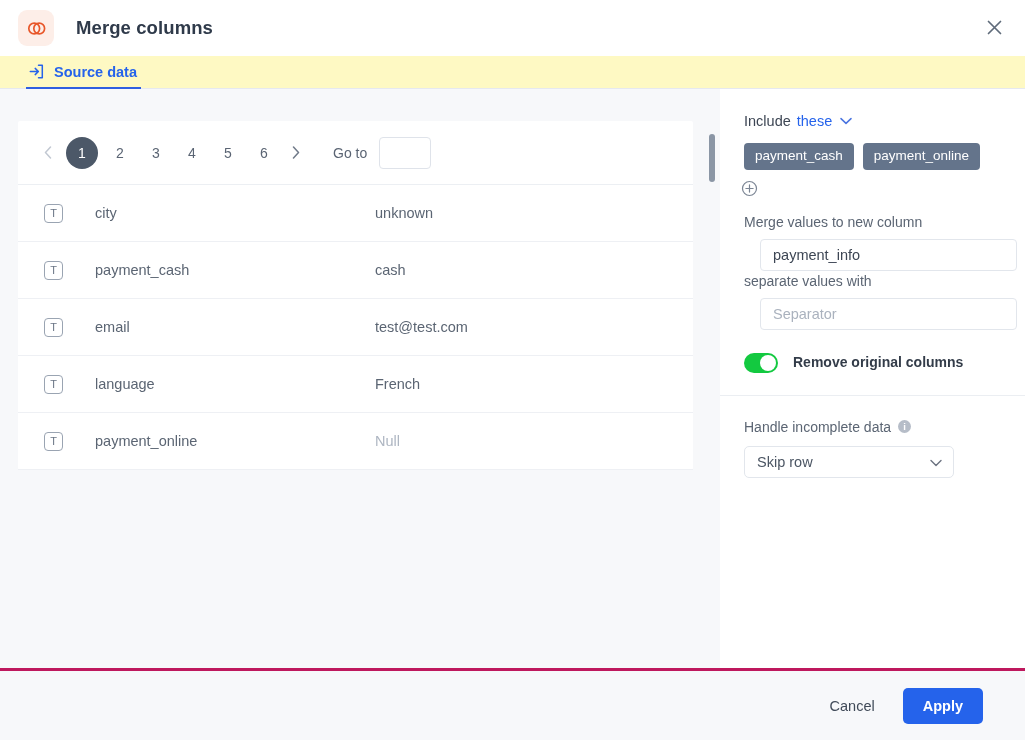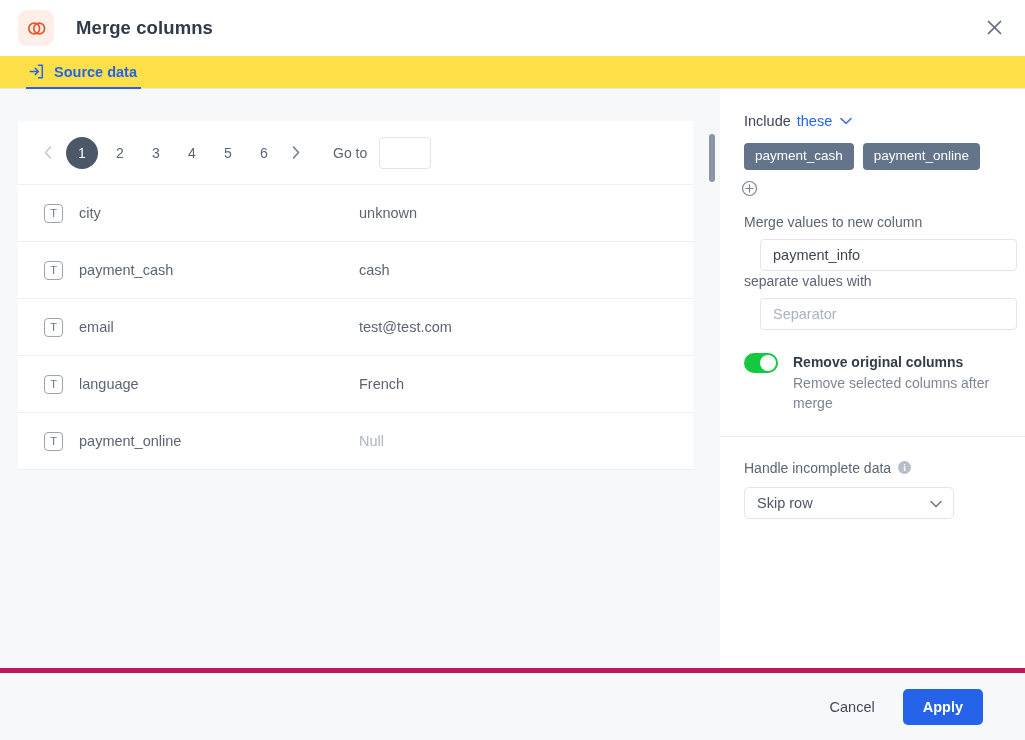--- a/index.html
+++ b/index.html
@@ -52,21 +52,21 @@
   }
 
   
   .tabs {
     flex: 0 0 33px;
     height: 33px;
     display: flex;
     align-items: flex-end;
     padding-left: 18px;
     border-bottom: 1px solid #e6e9ef;
-    background: #fde047;
+    background: #fef9c3;
     gap: 0px;
   }
   .tab {
     display: flex; align-items: center;
     gap: 9px;
     padding: 0 12px 8px 10px;
     font-size: 14.5px;
     color: #3d4654;
     cursor: pointer;
     position: relative;
@@ -173,21 +173,21 @@
     border: 1.4px solid #9aa4b2;
     border-radius: 4px;
     display: flex; align-items: center; justify-content: center;
     font-size: 11px;
     color: #6b7686;
     flex: 0 0 19px;
     font-family: "Liberation Sans", sans-serif;
     line-height: 1;
   }
   .row-name {
-    margin-left: 16px;
+    margin-left: 32px;
     font-size: 14.5px;
     color: #5b6573;
     width: 280px;
     flex: 0 0 280px;
   }
   .row-value {
     font-size: 14.5px;
     color: #5b6573;
   }
   .row-value.null { color: #aeb6c2; }
@@ -345,21 +345,21 @@
     color: #4b5563;
     cursor: pointer;
     background: #fff;
   }
 
   
   .footer {
     flex: 0 0 72px;
     height: 72px;
     background: #f7f8fa;
-    border-top: 5px solid #be185d;
+    border-top: 3px solid #be185d;
     display: flex;
     align-items: center;
     justify-content: flex-end;
     gap: 18px;
     padding-right: 42px;
   }
   .btn-cancel {
     background: none; border: none;
     font-family: inherit;
     font-size: 14.5px;
@@ -499,21 +499,20 @@
 
       <div class="field-label tight">separate values with</div>
       <input class="text-input" type="text" placeholder="Separator" style="">
 
       <div class="toggle-row">
         <div class="toggle">
           <div class="knob"></div>
         </div>
         <div class="toggle-texts">
           <div class="toggle-title">Remove original columns</div>
-          <div class="toggle-sub">Remove selected columns after merge</div>
         </div>
       </div>
 
       <div class="divider"></div>
 
       <div class="handle-label">
         <span>Handle incomplete data</span>
         <span class="info-icon">i</span>
       </div>
 

